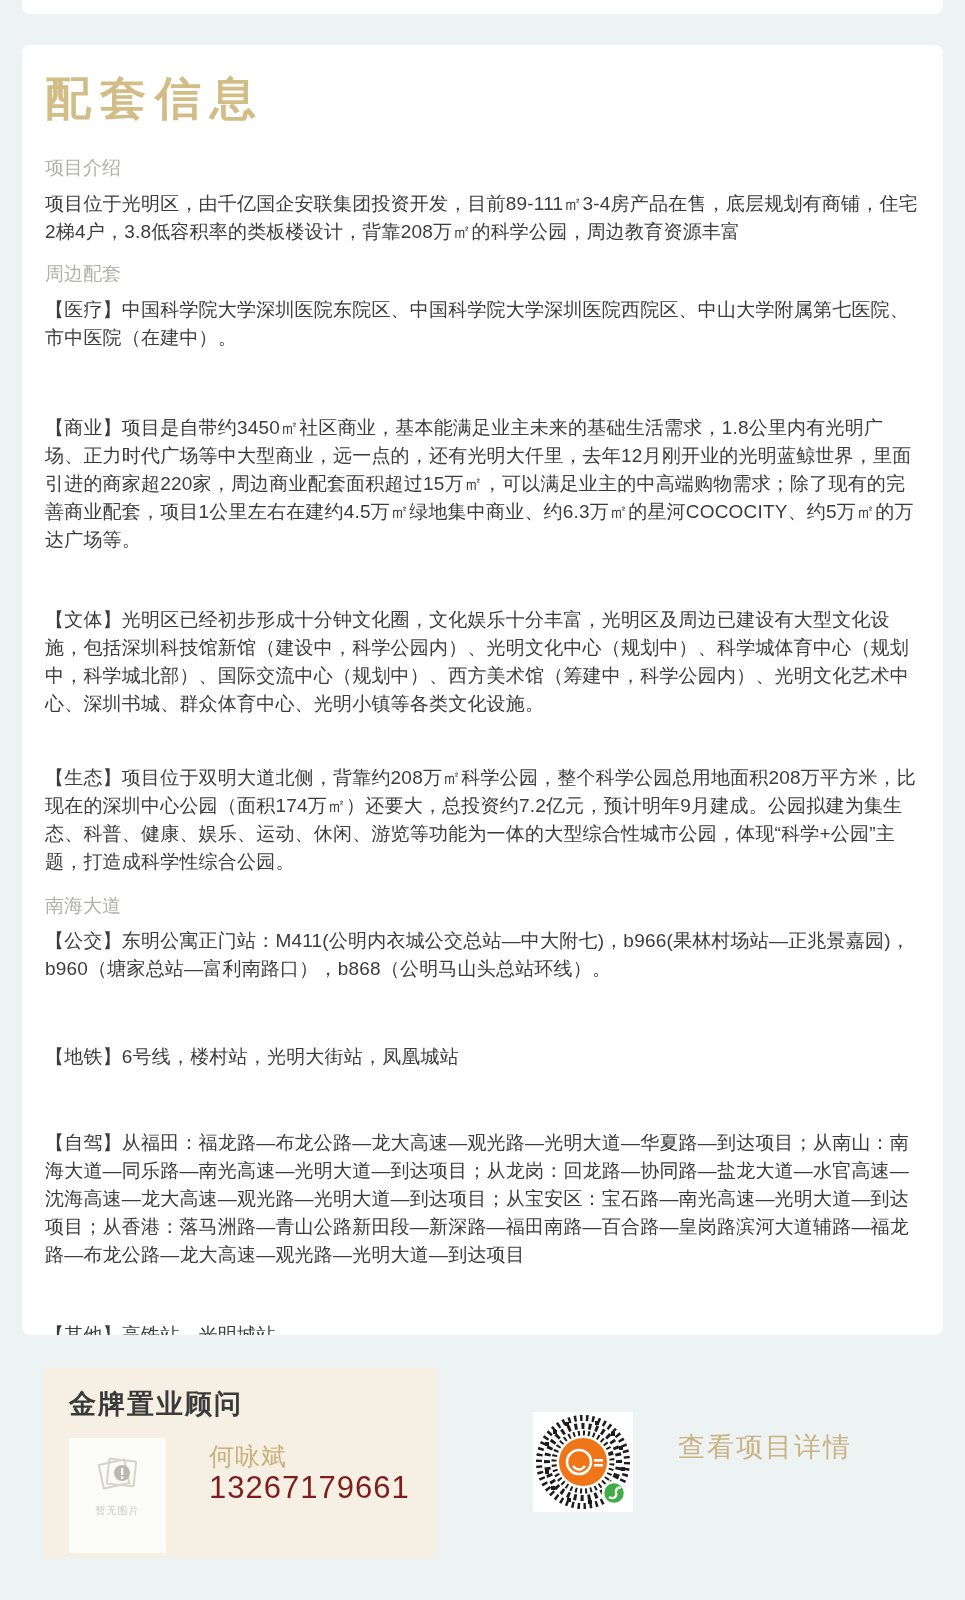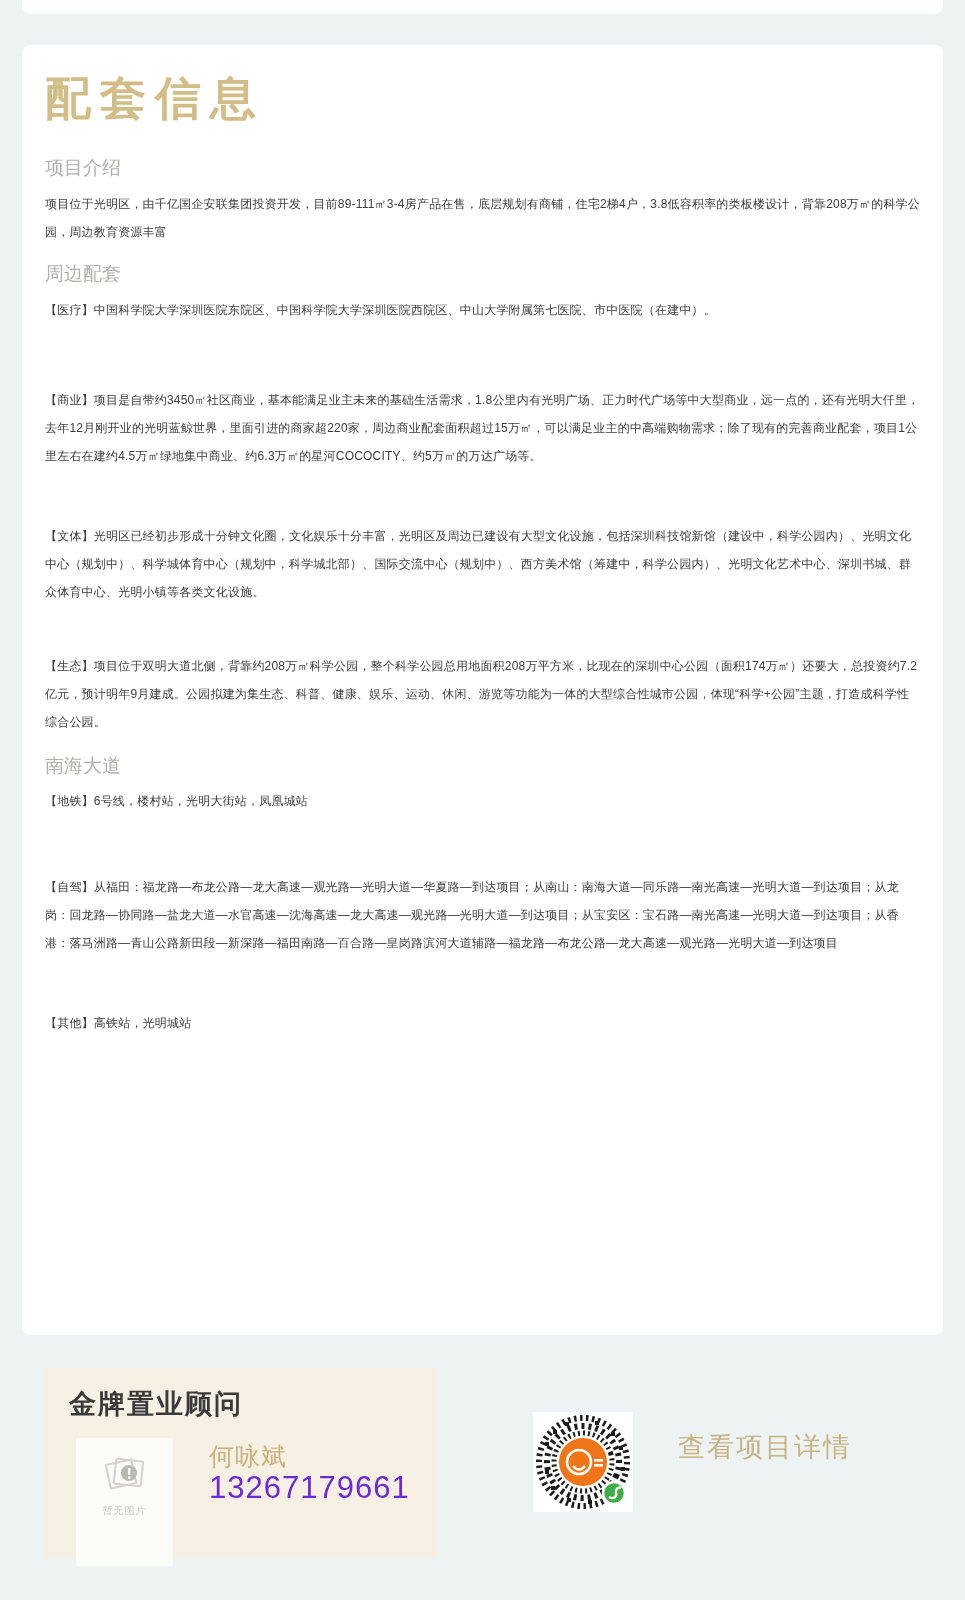--- a/index.html
+++ b/index.html
@@ -20,21 +20,21 @@
     padding:26px 23px 0 23px;overflow:hidden;
   }
   .page-title{
     font-size:46px;font-weight:700;color:#d3bd86;letter-spacing:9px;
     margin:0 0 30px 0;line-height:1.2;
   }
   .sec-label{
     font-size:19px;color:#b1b1a9;margin:0 0 9px 0;line-height:1.3;
   }
   .para{
-    font-size:12px;color:#3c3c3c;line-height:28px;margin:0;
+    font-size:19px;color:#3c3c3c;line-height:28px;margin:0;
     letter-spacing:0.2px;
   }
   .p-intro{margin-bottom:16px;}
   .p-medical{margin-bottom:62px;}
   .p-business{margin-bottom:52px;}
   .p-culture{margin-bottom:46px;}
   .p-ecology{margin-bottom:18px;}
   .p-bus{margin-bottom:60px;}
   .p-metro{margin-bottom:58px;}
   .p-driving{margin-bottom:52px;}
@@ -44,32 +44,32 @@
   .consultant-card{
     position:absolute;left:43px;top:1368px;width:394px;height:190px;
     background:#f5f0e3;box-sizing:border-box;padding:18px 0 12px 26px;
     border-radius:2px;
   }
   .consultant-title{
     font-size:27px;font-weight:700;color:#3a3a3a;letter-spacing:2px;margin:0;
   }
   .consultant-row{position:absolute;left:26px;top:70px;width:350px;}
   .avatar-box{
-    position:absolute;left:7px;top:0;width:97px;height:128px;
+    position:absolute;left:0;top:0;width:97px;height:115px;
     background:#fbfbf8;border-radius:2px;text-align:center;
   }
   .avatar-box svg{margin-top:16px;}
   .avatar-caption{
     font-size:10px;color:#c8c7c0;margin-top:6px;letter-spacing:1px;
   }
   .consultant-name{
     position:absolute;left:140px;top:2px;font-size:25px;color:#c9b078;letter-spacing:1px;
   }
   .consultant-phone{
-    position:absolute;left:140px;top:32px;font-size:31px;color:#6d28d9;letter-spacing:1px;
+    position:absolute;left:140px;top:32px;font-size:31px;color:#7f1d1d;letter-spacing:1px;
   }
   .qr-box{
     position:absolute;left:533px;top:1412px;width:100px;height:100px;background:#ffffff;
   }
   .qr-caption{
     position:absolute;left:645px;top:1430px;width:240px;text-align:center;
     font-size:27px;color:#c9b283;letter-spacing:2px;line-height:34px;
   }
 </style>
 </head>
@@ -83,20 +83,21 @@
   <div class="sec-label">项目介绍</div>
   <p class="para p-intro">项目位于光明区，由千亿国企安联集团投资开发，目前89-111㎡3-4房产品在售，底层规划有商铺，住宅2梯4户，3.8低容积率的类板楼设计，背靠208万㎡的科学公园，周边教育资源丰富</p>
 
   <div class="sec-label">周边配套</div>
   <p class="para p-medical">【医疗】中国科学院大学深圳医院东院区、中国科学院大学深圳医院西院区、中山大学附属第七医院、市中医院（在建中）。</p>
   <p class="para p-business">【商业】项目是自带约3450㎡社区商业，基本能满足业主未来的基础生活需求，1.8公里内有光明广场、正力时代广场等中大型商业，远一点的，还有光明大仟里，去年12月刚开业的光明蓝鲸世界，里面引进的商家超220家，周边商业配套面积超过15万㎡，可以满足业主的中高端购物需求；除了现有的完善商业配套，项目1公里左右在建约4.5万㎡绿地集中商业、约6.3万㎡的星河COCOCITY、约5万㎡的万达广场等。</p>
   <p class="para p-culture">【文体】光明区已经初步形成十分钟文化圈，文化娱乐十分丰富，光明区及周边已建设有大型文化设施，包括深圳科技馆新馆（建设中，科学公园内）、光明文化中心（规划中）、科学城体育中心（规划中，科学城北部）、国际交流中心（规划中）、西方美术馆（筹建中，科学公园内）、光明文化艺术中心、深圳书城、群众体育中心、光明小镇等各类文化设施。</p>
   <p class="para p-ecology">【生态】项目位于双明大道北侧，背靠约208万㎡科学公园，整个科学公园总用地面积208万平方米，比现在的深圳中心公园（面积174万㎡）还要大，总投资约7.2亿元，预计明年9月建成。公园拟建为集生态、科普、健康、娱乐、运动、休闲、游览等功能为一体的大型综合性城市公园，体现“科学+公园”主题，打造成科学性综合公园。</p>
 
   <div class="sec-label">南海大道</div>
+  <p class="para p-bus">【公交】东明公寓正门站：M411(公明内衣城公交总站—中大附七)，b966(果林村场站—正兆景嘉园)，b960（塘家总站—富利南路口），b868（公明马山头总站环线）。</p>
   <p class="para p-metro">【地铁】6号线，楼村站，光明大街站，凤凰城站</p>
   <p class="para p-driving">【自驾】从福田：福龙路—布龙公路—龙大高速—观光路—光明大道—华夏路—到达项目；从南山：南海大道—同乐路—南光高速—光明大道—到达项目；从龙岗：回龙路—协同路—盐龙大道—水官高速—沈海高速—龙大高速—观光路—光明大道—到达项目；从宝安区：宝石路—南光高速—光明大道—到达项目；从香港：落马洲路—青山公路新田段—新深路—福田南路—百合路—皇岗路滨河大道辅路—福龙路—布龙公路—龙大高速—观光路—光明大道—到达项目</p>
   <p class="para p-other">【其他】高铁站，光明城站</p>
 </div>
 
 <div class="consultant-card">
   <h2 class="consultant-title">金牌置业顾问</h2>
   <div class="consultant-row">
     <div class="avatar-box">
       <svg width="46" height="40" viewBox="0 0 46 40">

